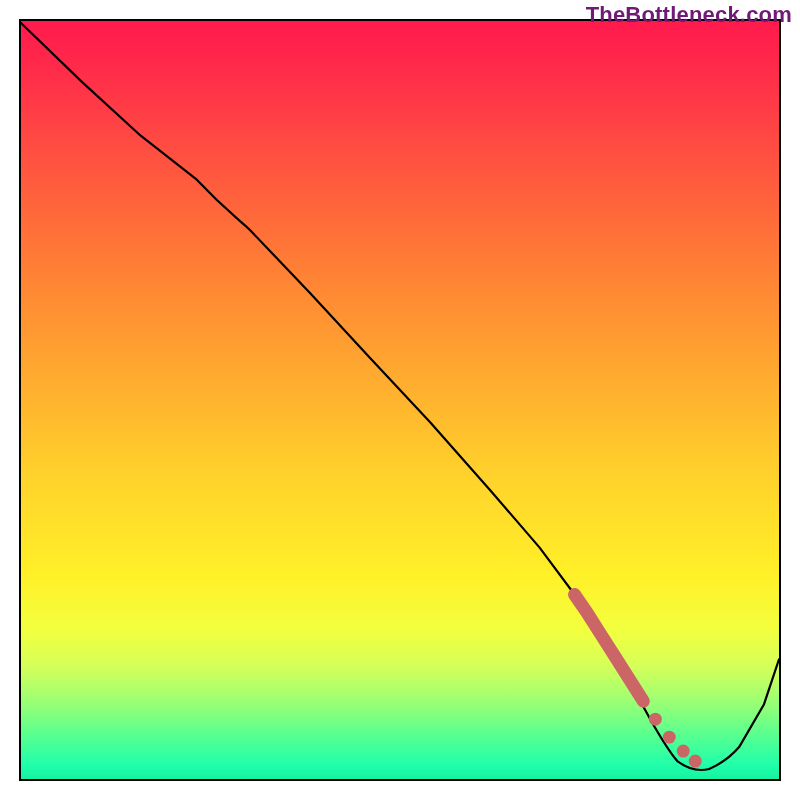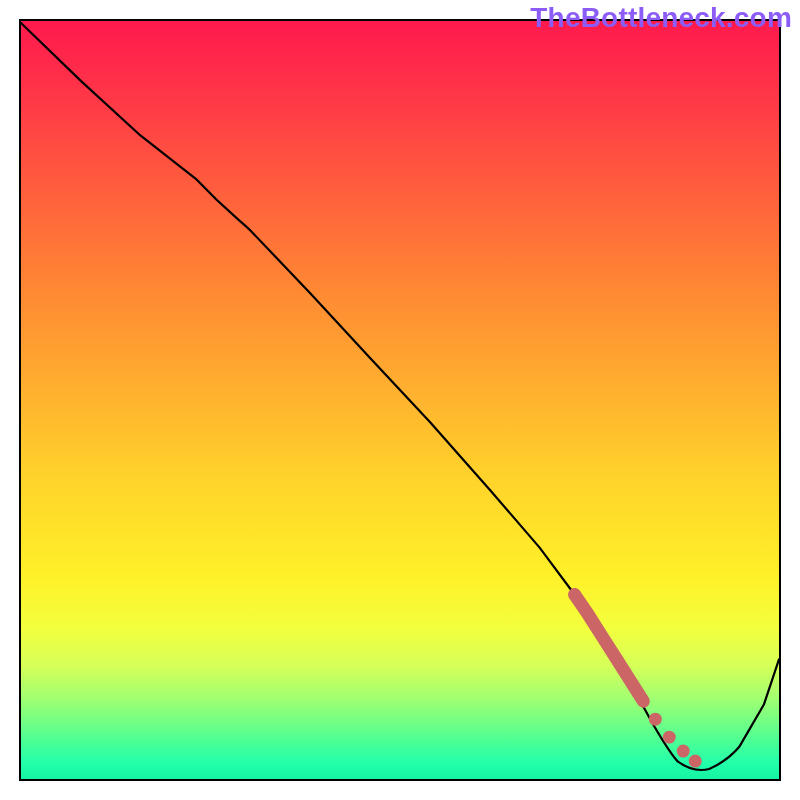--- a/index.html
+++ b/index.html
@@ -7,23 +7,23 @@
   .canvas {
     position: relative;
     width: 800px;
     height: 800px;
   }
   .watermark {
     position: absolute;
     top: 2px;
     right: 8px;
     font-family: Arial, Helvetica, sans-serif;
-    font-size: 28px;
+    font-size: 22px;
     font-weight: 600;
-    color: #8b5cf6;
+    color: #701a75;
     letter-spacing: 0.2px;
     z-index: 10;
   }
   .plot-box {
     position: absolute;
     left: 19px;
     top: 19px;
     width: 762px;
     height: 762px;
     border: 2px solid #000;

